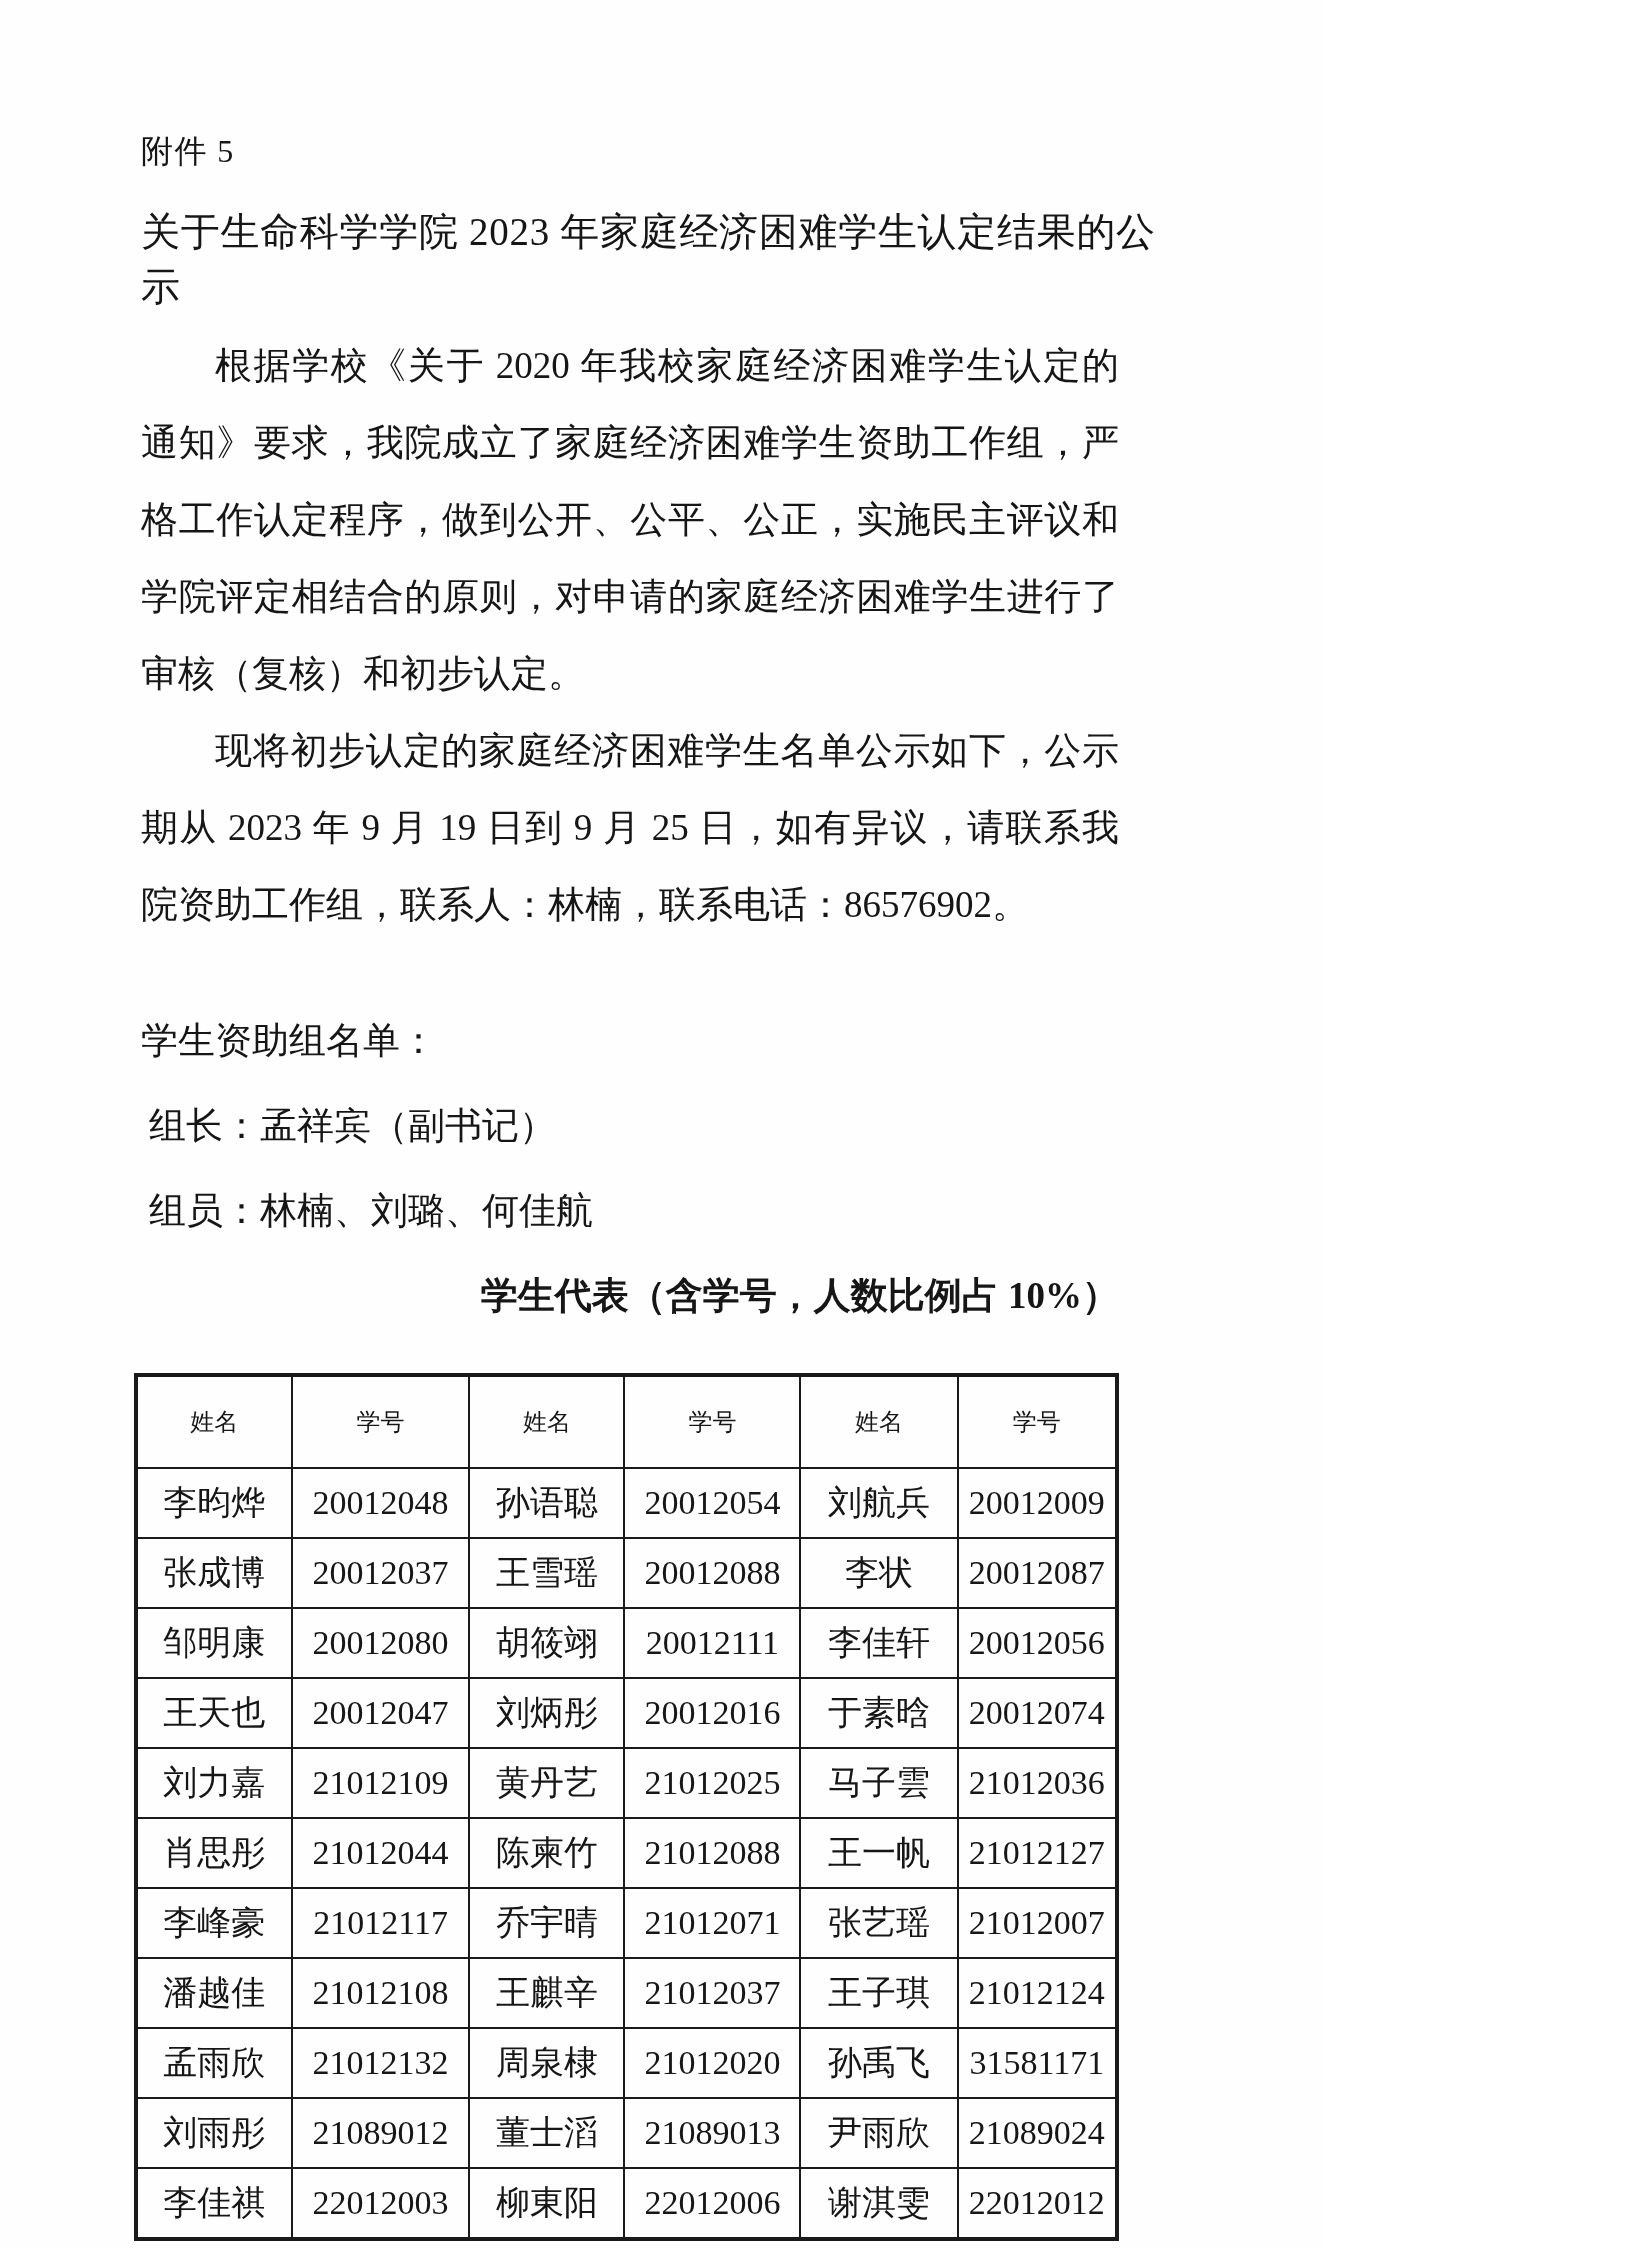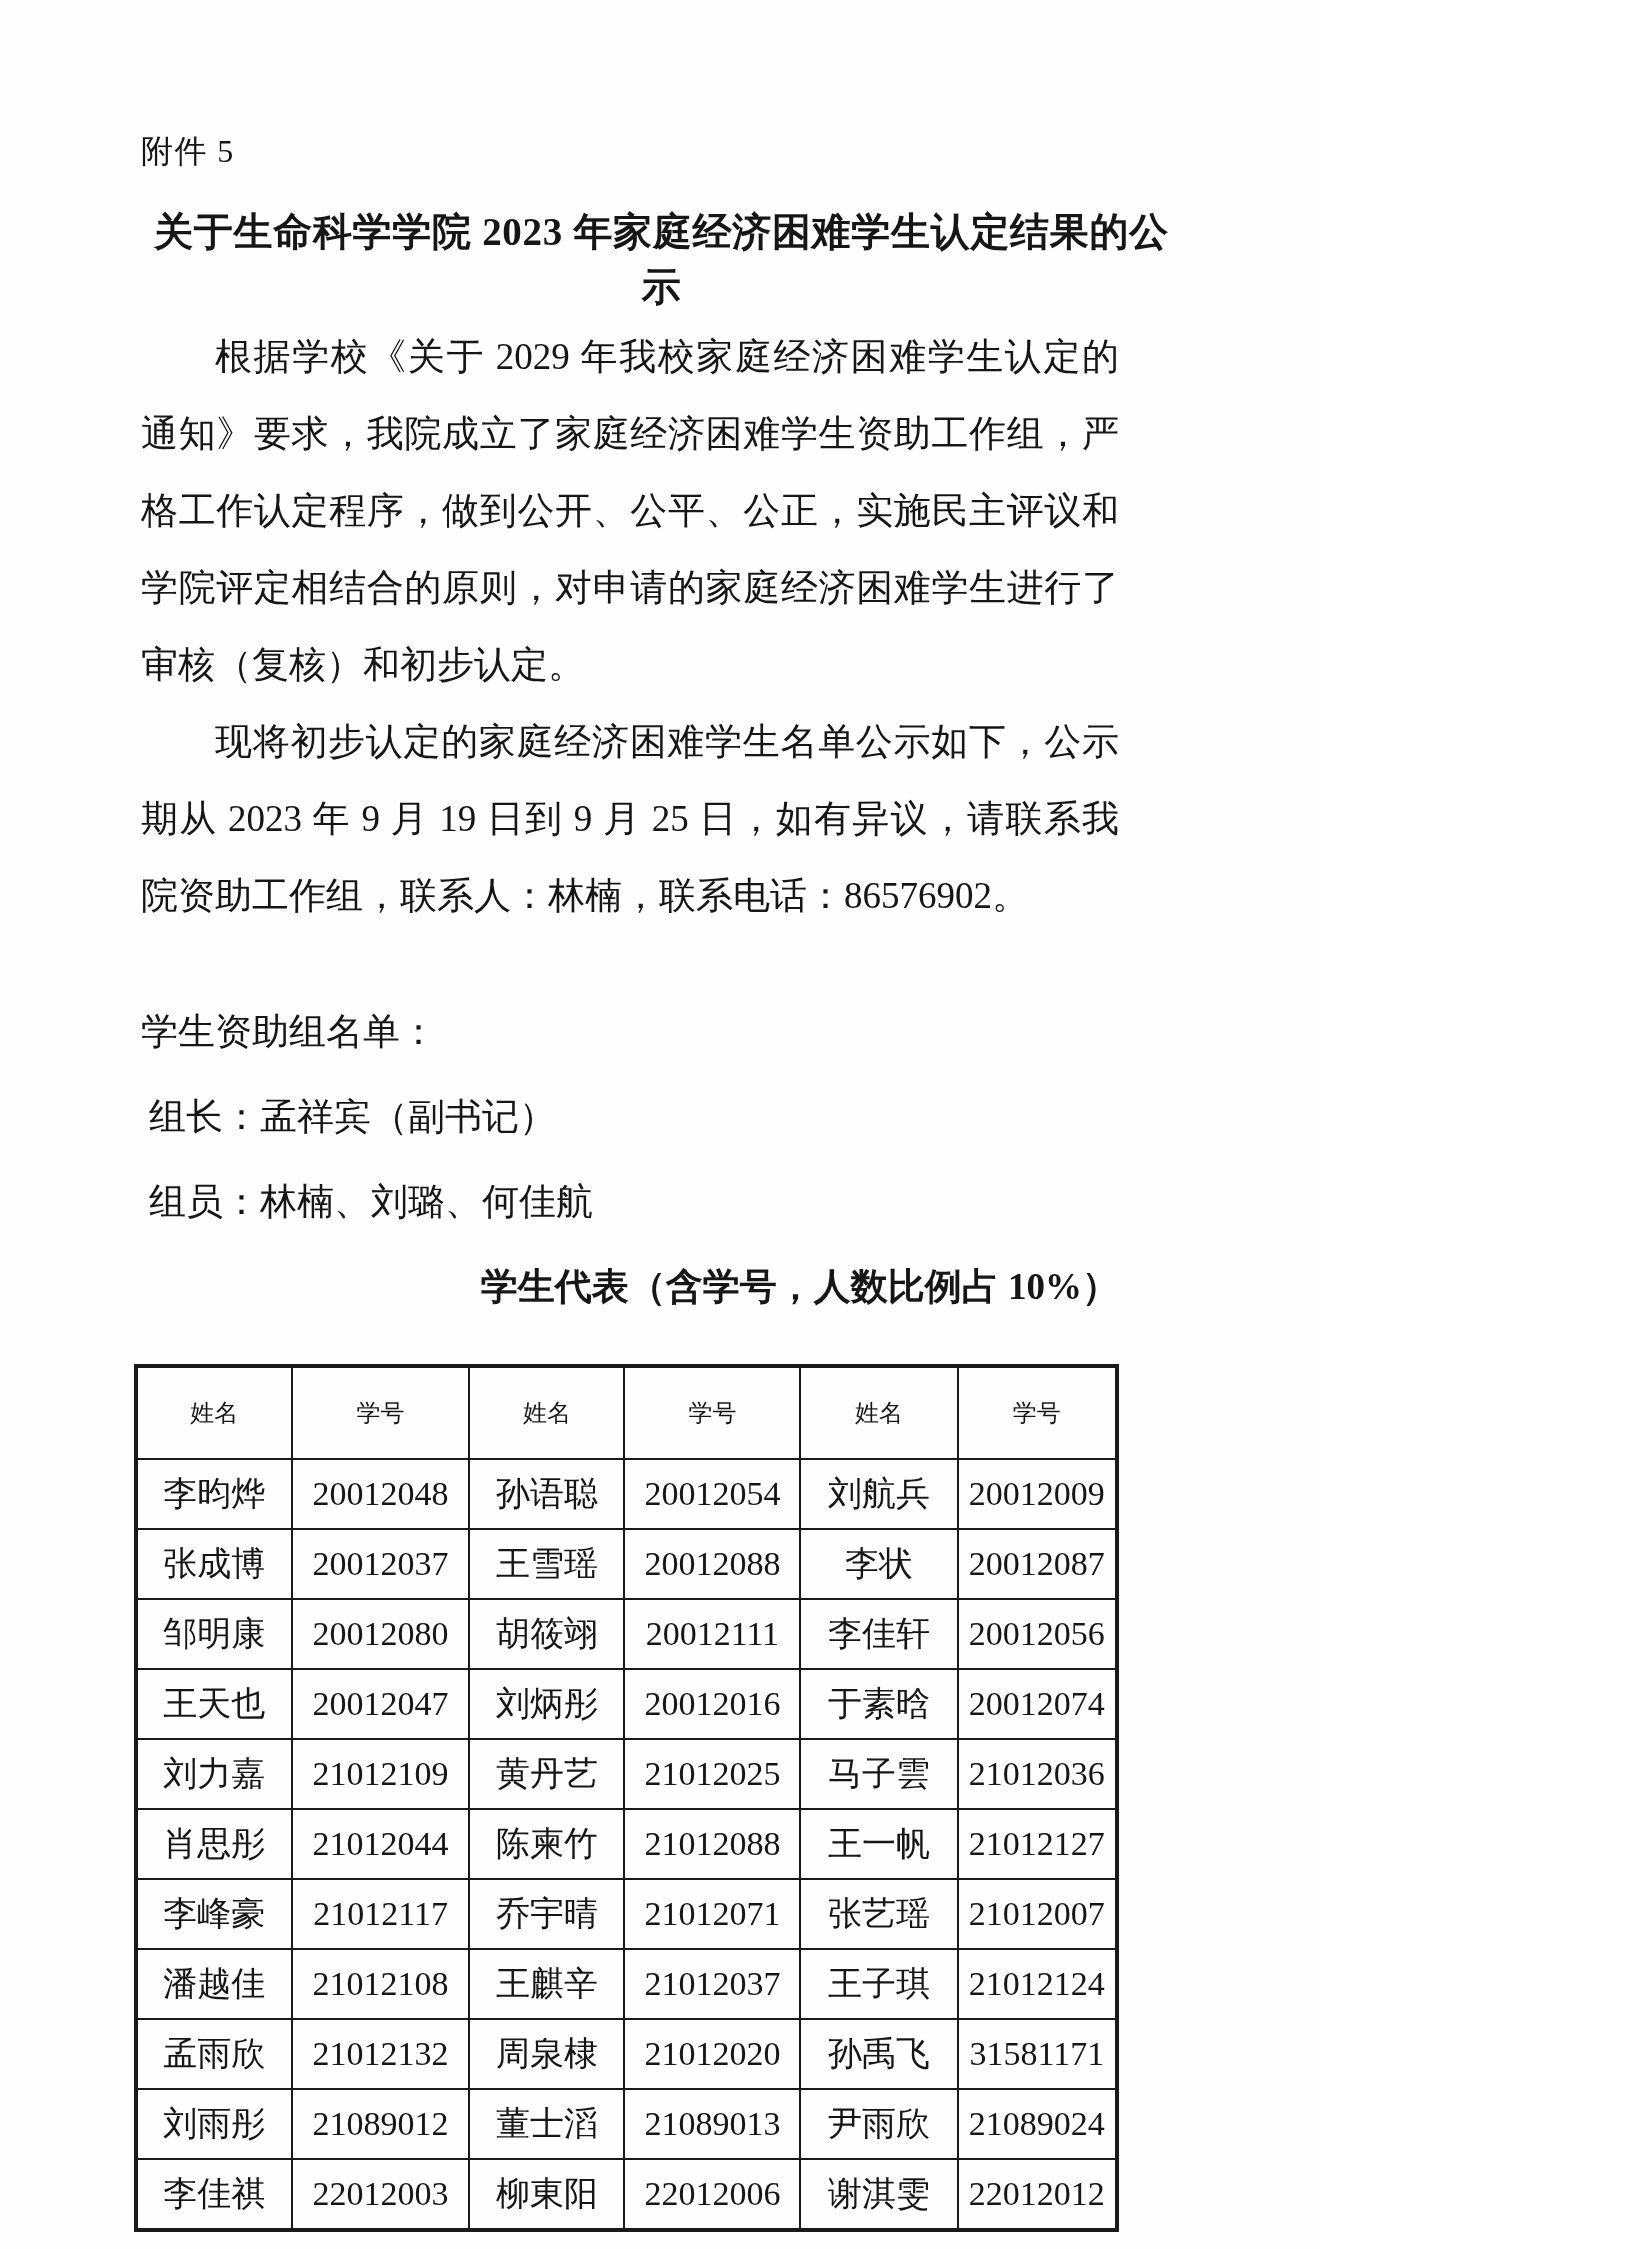--- a/index.html
+++ b/index.html
@@ -14,24 +14,23 @@
     position: relative;
     overflow: hidden;
   }
   .attachment {
     font-size: 32px;
     line-height: 41px;
     letter-spacing: 1.4px;
   }
   .title {
     font-size: 39px;
-    font-weight: 700;
-    text-align: center;
+    font-weight: 400;
     line-height: 55px;
-    margin: 32px -63px 4px 0;
+    margin: 32px -63px 13px 0;
     letter-spacing: 0.7px;
   }
   .salutation {
     font-size: 37px;
     line-height: 77px;
     margin: 66px 0 0 0;
   }
   .para {
     font-size: 37px;
     line-height: 77px;
@@ -87,21 +86,21 @@
 </style>
 </head>
 <body>
 
 <div class="page">
   <div class="attachment">附件 5</div>
 
   <h1 class="title">关于生命科学学院 2023 年家庭经济困难学生认定结果的公示</h1>
 
 
-  <p class="para">根据学校《关于 2029 年我校家庭经济困难学生认定的通知》要求，我院成立了家庭经济困难学生资助工作组，严格工作认定程序，做到公开、公平、公正，实施民主评议和学院评定相结合的原则，对申请的家庭经济困难学生进行了审核（复核）和初步认定。</p>
+  <p class="para">根据学校《关于 2020 年我校家庭经济困难学生认定的通知》要求，我院成立了家庭经济困难学生资助工作组，严格工作认定程序，做到公开、公平、公正，实施民主评议和学院评定相结合的原则，对申请的家庭经济困难学生进行了审核（复核）和初步认定。</p>
 
   <p class="para">现将初步认定的家庭经济困难学生名单公示如下，公示期从 2023 年 9 月 19 日到 9 月 25 日，如有异议，请联系我院资助工作组，联系人：林楠，联系电话：86576902。</p>
 
   <p class="group-heading">学生资助组名单：</p>
 
   <p class="leader">组长：孟祥宾（副书记）</p>
 
   <p class="members">组员：林楠、刘璐、何佳航</p>
 
   <p class="reps">学生代表（含学号，人数比例占 10%）</p>

